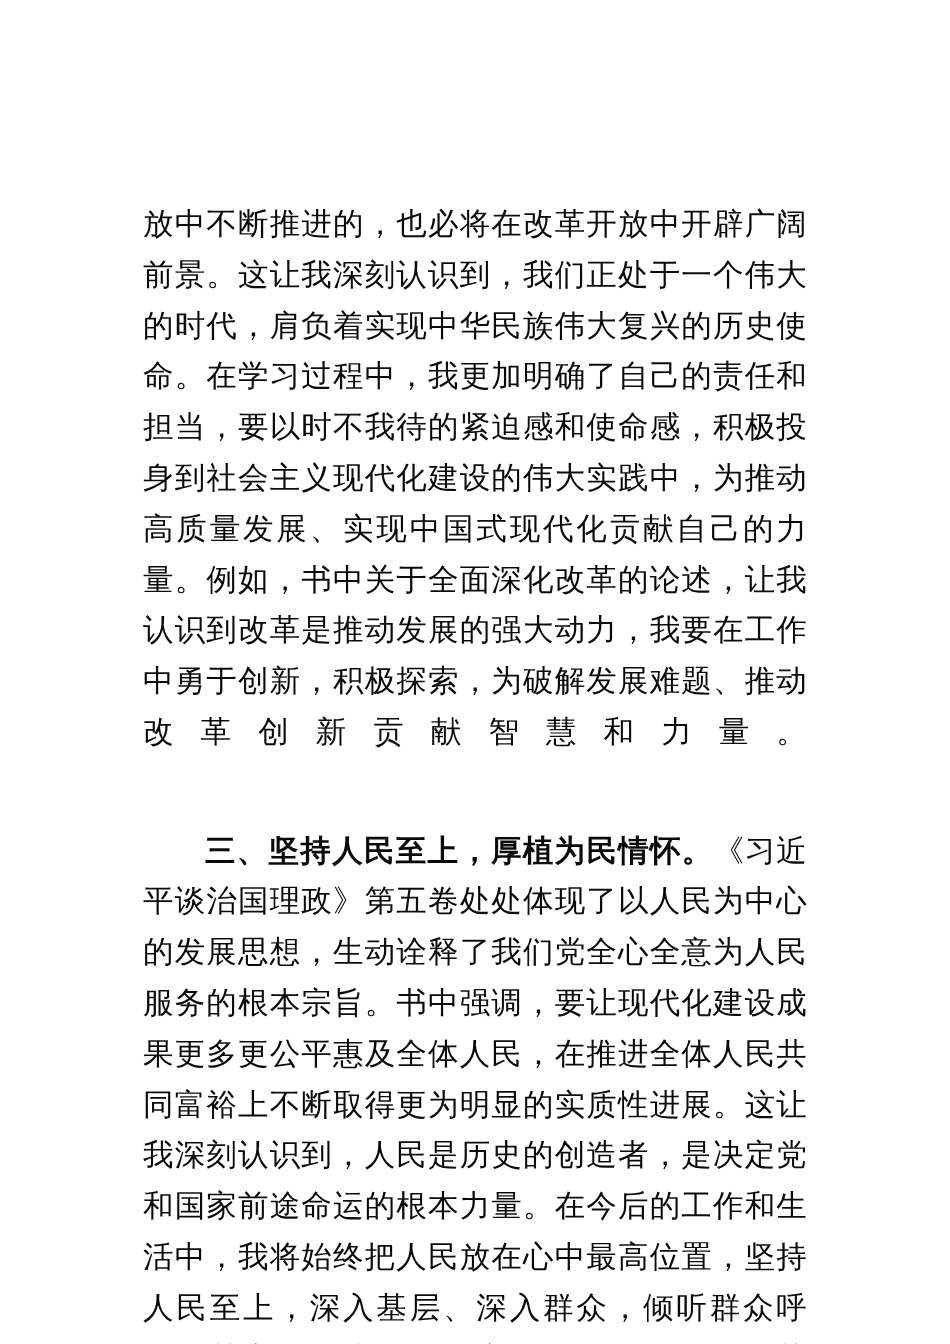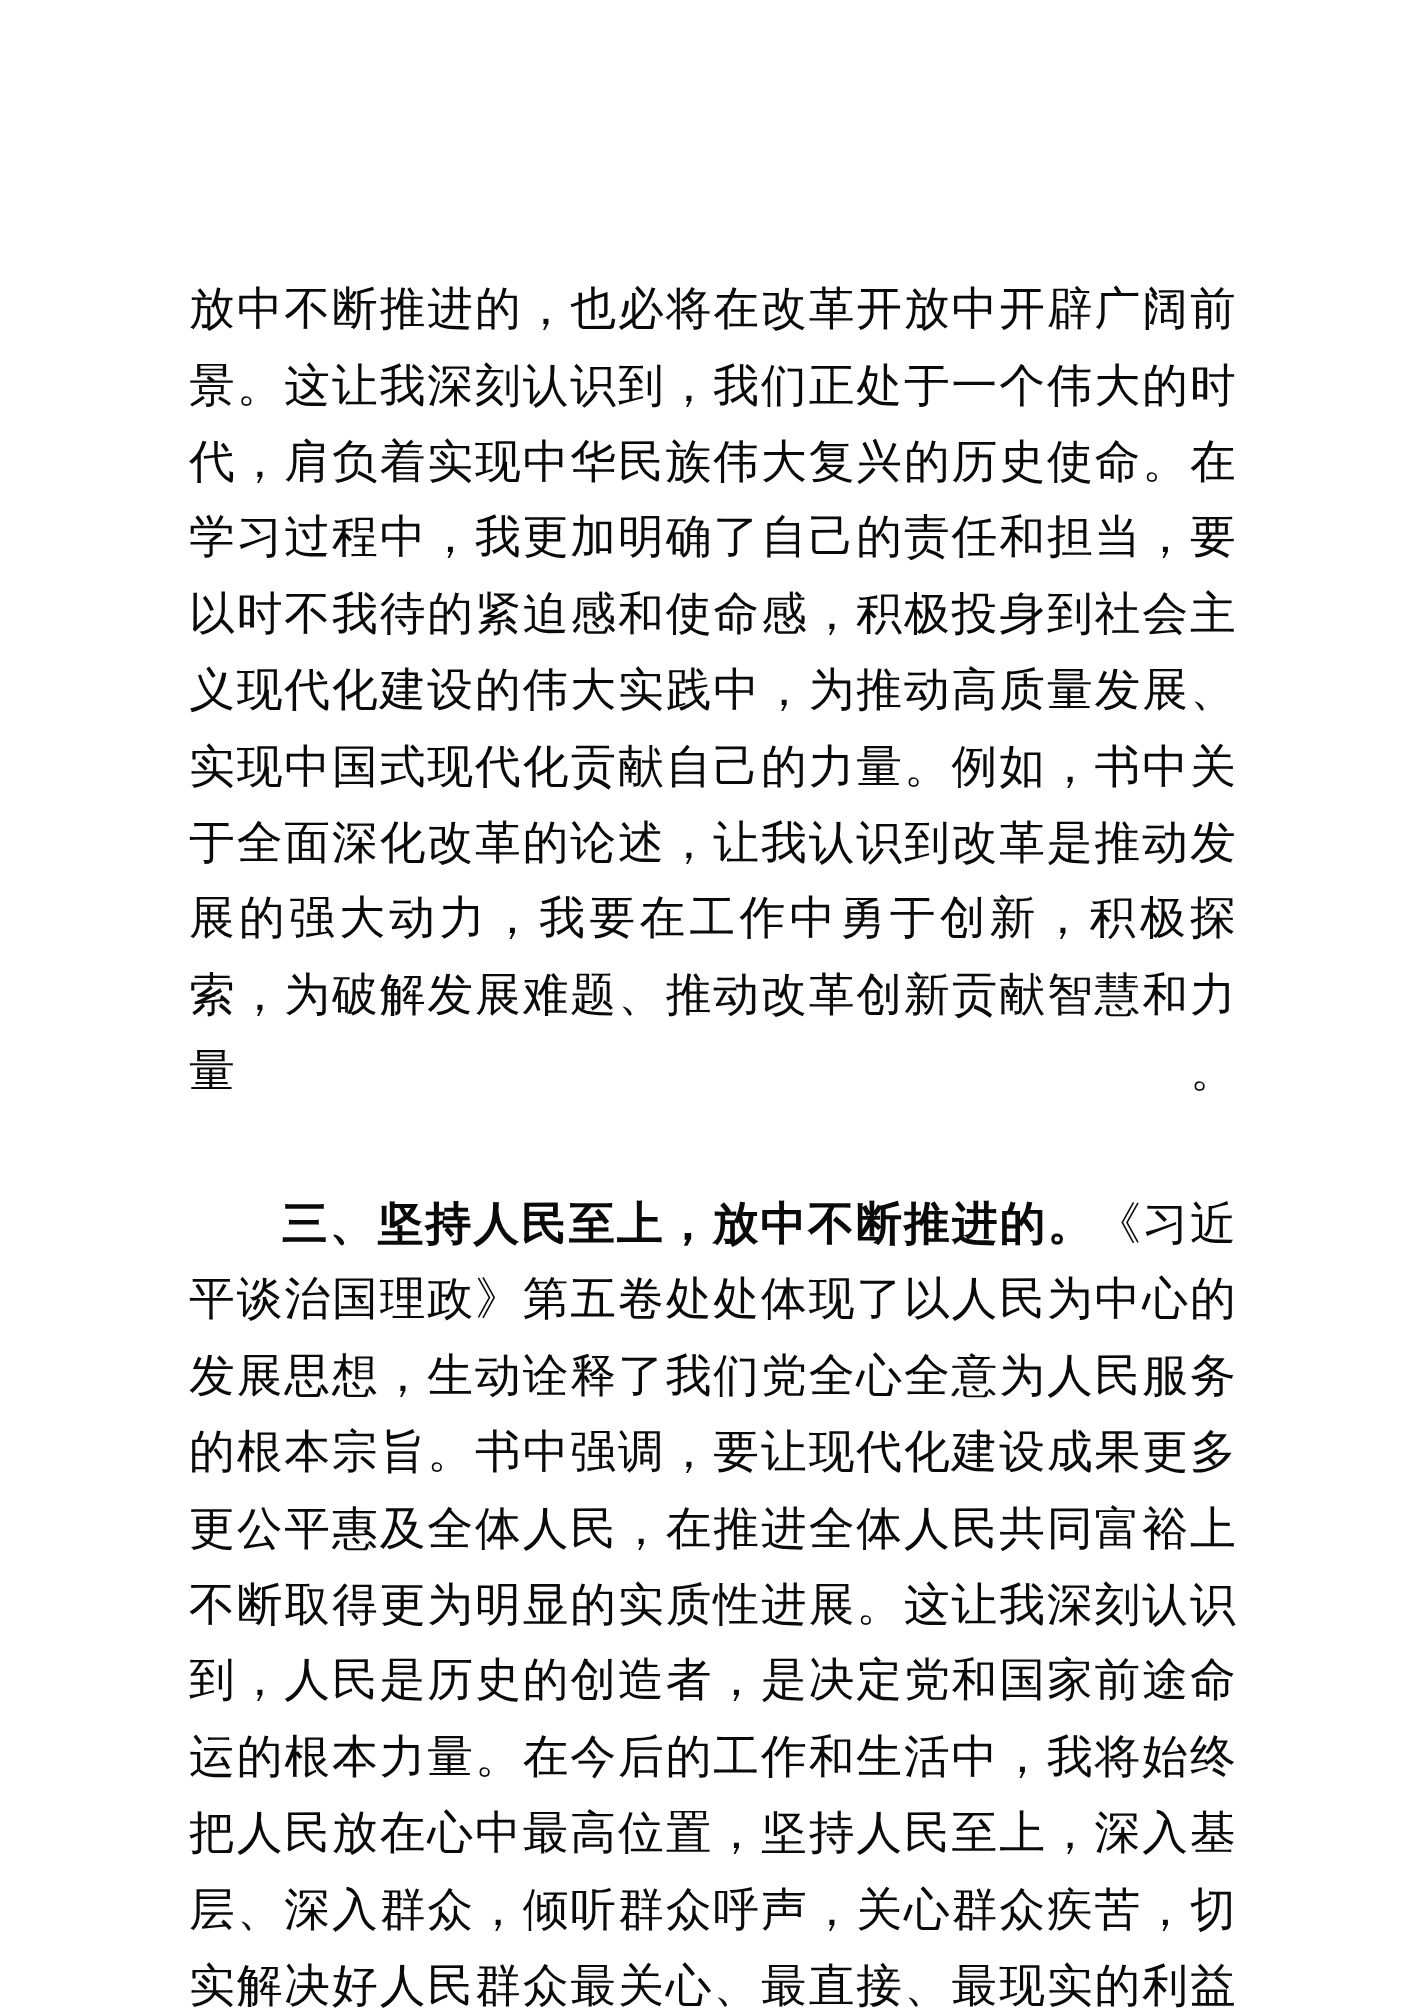--- a/index.html
+++ b/index.html
@@ -23,21 +23,21 @@
     background: #ffffff;
     box-sizing: border-box;
   }
   .text-column {
     position: absolute;
     left: 126px;
     top: 182px;
     width: 698px;
   }
   p.para {
-    margin: 0;
+    margin: 17px;
     padding: 0;
     font-size: 30.5px;
     line-height: 50.8px;
     letter-spacing: 0.2px;
     text-align: justify;
     text-justify: inter-ideograph;
     word-break: break-all;
     color: #0a0a0a;
     font-weight: 400;
   }
@@ -63,18 +63,18 @@
 
 <div class="page">
 
   <div class="text-column">
 
     <p class="para">
       <span class="body-run">放中不断推进的，也必将在改革开放中开辟广阔前景。这让我深刻认识到，我们正处于一个伟大的时代，肩负着实现中华民族伟大复兴的历史使命。在学习过程中，我更加明确了自己的责任和担当，要以时不我待的紧迫感和使命感，积极投身到社会主义现代化建设的伟大实践中，为推动高质量发展、实现中国式现代化贡献自己的力量。例如，书中关于全面深化改革的论述，让我认识到改革是推动发展的强大动力，我要在工作中勇于创新，积极探索，为破解发展难题、推动改革创新贡献智慧和力量。</span>
     </p>
 
     <p class="para indent">
-      <span class="heading-run">三、坚持人民至上，放中不断推进的。</span><span class="body-run">《习近平谈治国理政》第五卷处处体现了以人民为中心的发展思想，生动诠释了我们党全心全意为人民服务的根本宗旨。书中强调，要让现代化建设成果更多更公平惠及全体人民，在推进全体人民共同富裕上不断取得更为明显的实质性进展。这让我深刻认识到，人民是历史的创造者，是决定党和国家前途命运的根本力量。在今后的工作和生活中，我将始终把人民放在心中最高位置，坚持人民至上，深入基层、深入群众，倾听群众呼声，关心群众疾苦，切实解决好人民群众最关心、最直接、最现实的利益问题，不断增强人民群众的获得感、幸福感、安全感。</span>
+      <span class="heading-run">三、坚持人民至上，厚植为民情怀。</span><span class="body-run">《习近平谈治国理政》第五卷处处体现了以人民为中心的发展思想，生动诠释了我们党全心全意为人民服务的根本宗旨。书中强调，要让现代化建设成果更多更公平惠及全体人民，在推进全体人民共同富裕上不断取得更为明显的实质性进展。这让我深刻认识到，人民是历史的创造者，是决定党和国家前途命运的根本力量。在今后的工作和生活中，我将始终把人民放在心中最高位置，坚持人民至上，深入基层、深入群众，倾听群众呼声，关心群众疾苦，切实解决好人民群众最关心、最直接、最现实的利益问题，不断增强人民群众的获得感、幸福感、安全感。</span>
     </p>
 
   </div>
 
 </div>
 
 </body></html>

